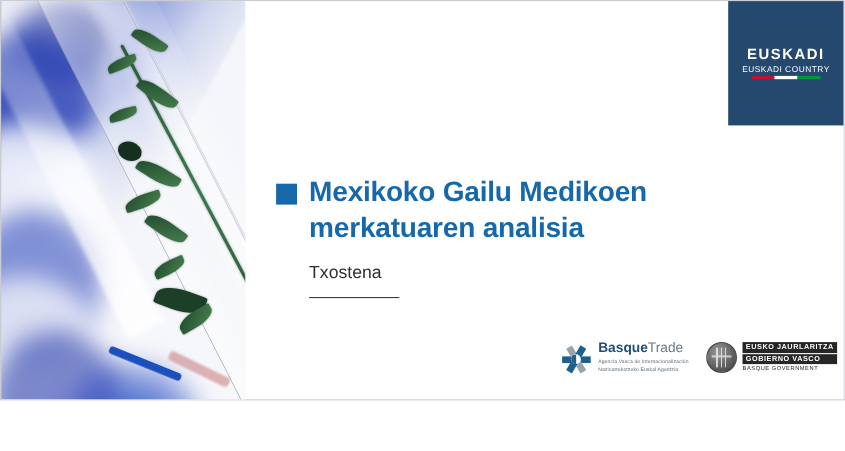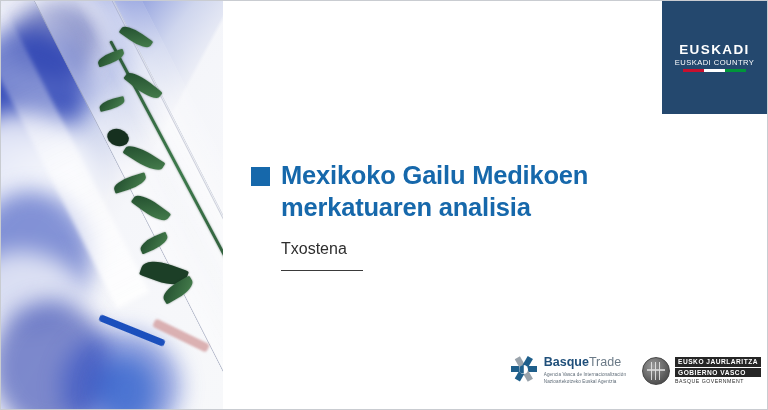--- a/index.html
+++ b/index.html
@@ -2,21 +2,21 @@
 <html><head>
 <meta charset="utf-8">
 <style>
   html,body{margin:0;padding:0;background:#ffffff;}
   body{
     width:768px;height:410px;overflow:hidden;
     font-family:"Liberation Sans", sans-serif;
     -webkit-font-smoothing:antialiased;
   }
   .slide{
-    position:relative;width:768px;height:410px;
+    position:relative;width:768px;height:364px;
     background:#ffffff;
     box-sizing:border-box;
     border:1px solid #c9ccd1;
     overflow:hidden;
   }
 
   
   .photo{
     position:absolute;left:0;top:0;width:222px;height:410px;
     overflow:hidden;background:#eef0f4;
@@ -121,21 +121,21 @@
   }
   .rule{
     margin:7px 0 0 30px;width:82px;height:1px;background:#3a3a3a;
   }
 
   
   .footer{
     position:absolute;left:440px;bottom:14px;right:6px;height:48px;
     display:flex;align-items:center;justify-content:flex-end;gap:16px;
   }
-  .logo{display:flex;align-items:flex-start;}
+  .logo{display:flex;align-items:flex-end;}
 
   
   .bt{gap:7px;}
   .bt .mark{position:relative;width:26px;height:26px;flex:0 0 26px;}
   .bt .mark span{
     position:absolute;left:50%;top:50%;width:26px;height:5.6px;margin:-2.8px 0 0 -13px;
   }
   .bt .mark .s1{background:#1f5f8b;transform:rotate(0deg);}
   .bt .mark .s2{background:#9aa3ab;transform:rotate(60deg);}
   .bt .mark .s3{background:#1f5f8b;transform:rotate(120deg);}

